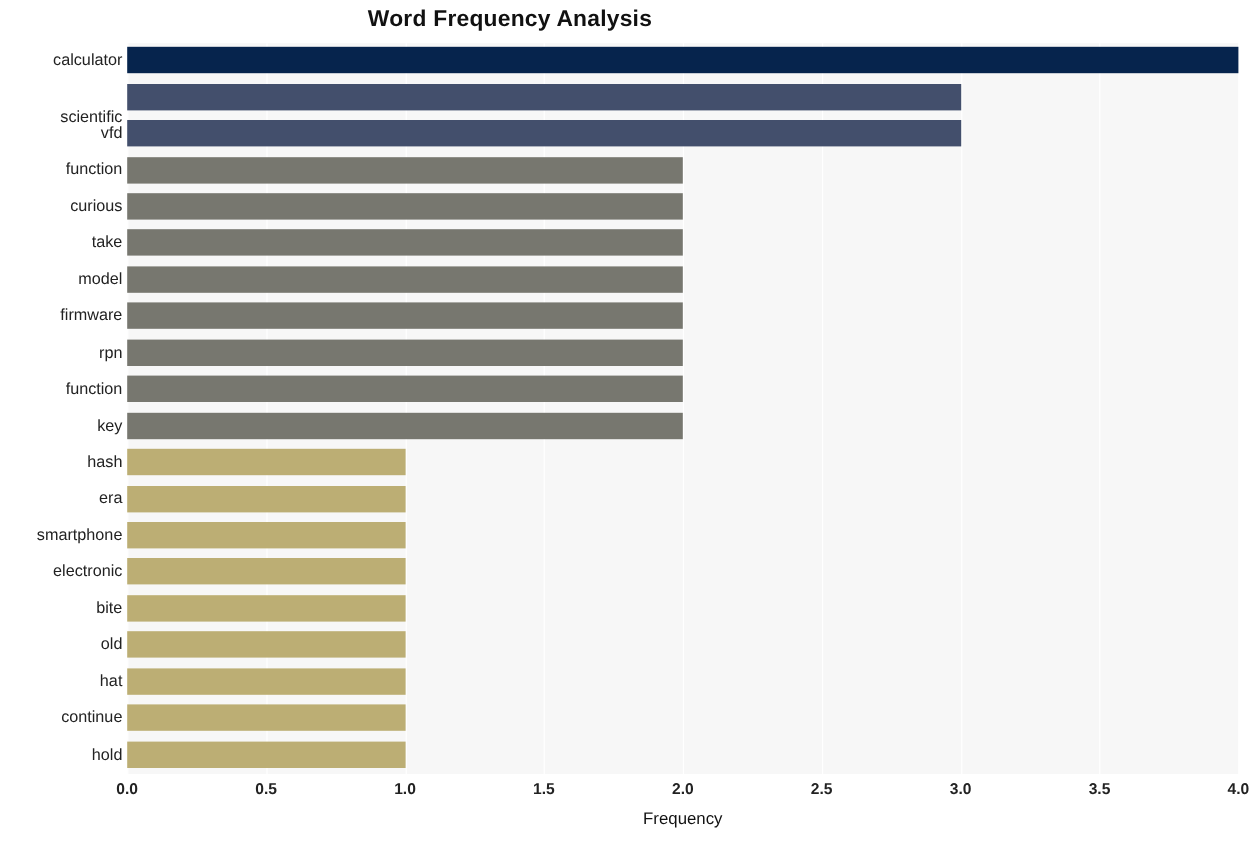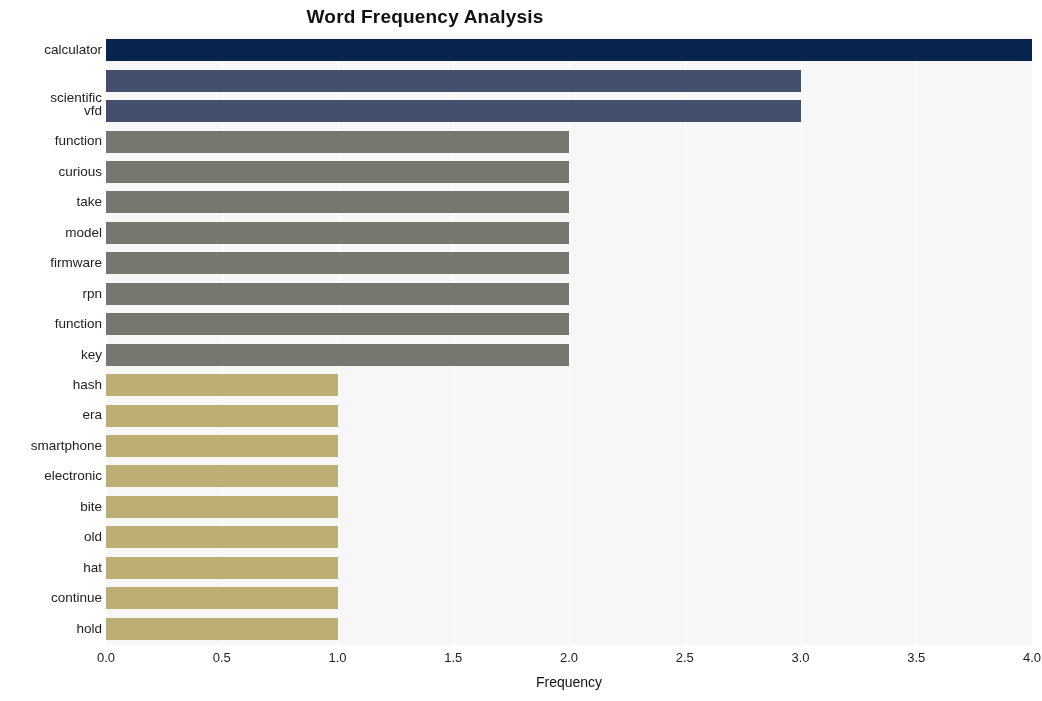--- a/index.html
+++ b/index.html
@@ -99,20 +99,21 @@
     width: 926px;
     height: 24px;
   }
   .xtick {
     position: absolute;
     top: 5px;
     transform: translateX(-50%);
     font-size: 13px;
     color: #222222;
     white-space: nowrap;
+    font-weight: bold;
   }
   #xaxis-title {
     position: absolute;
     left: 106px;
     top: 674px;
     width: 926px;
     text-align: center;
     font-size: 14px;
     color: #111111;
   }

